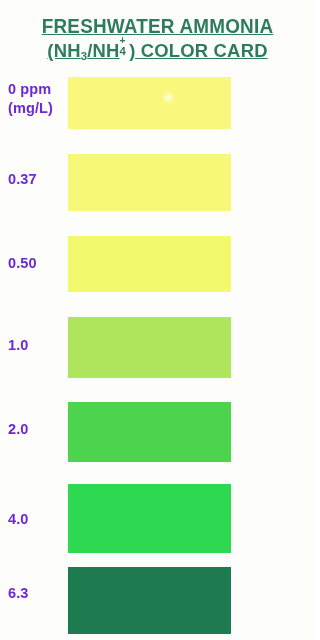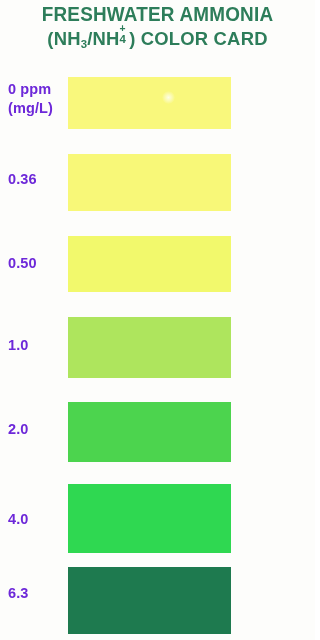--- a/index.html
+++ b/index.html
@@ -13,27 +13,28 @@
     position: relative;
     overflow: hidden;
     font-family: "Liberation Sans", sans-serif;
     background: #fdfdfb;
   }
 
   
   #title-block {
     position: absolute;
     left: 0;
-    top: 4px;
+    top: 16px;
     width: 315px;
     text-align: center;
     color: #2d7d5a;
     font-weight: bold;
     line-height: 1.05;
     letter-spacing: 0.2px;
+    text-decoration: underline;
   }
   .title-line {
     display: block;
     font-size: 19.5px;
     font-weight: bold;
     white-space: nowrap;
     transform: scaleX(0.97);
   }
   #title-line-2 {
     margin-top: 2px;
@@ -128,21 +129,21 @@
 </div>
 
 <div id="swatch-chart">
     <div class="row" style="top: 0px;">
       <div class="row-label" style="top: 80px;">0 ppm<span class="unit">(mg/L)</span></div>
       <div class="swatch" style="top: 77px; height: 52px; background: rgb(249, 248, 124);">
         <div class="swatch-highlight"></div>
       </div>
     </div>
     <div class="row" style="top: 0px;">
-      <div class="row-label" style="top: 170px;">0.36</div>
+      <div class="row-label" style="top: 170px;">0.37</div>
       <div class="swatch" style="top: 154px; height: 57px; background: rgb(248, 248, 120);"></div>
     </div>
     <div class="row" style="top: 0px;">
       <div class="row-label" style="top: 254px;">0.50</div>
       <div class="swatch" style="top: 236px; height: 56px; background: rgb(242, 249, 108);"></div>
     </div>
     <div class="row" style="top: 0px;">
       <div class="row-label" style="top: 336px;">1.0</div>
       <div class="swatch" style="top: 317px; height: 61px; background: rgb(174, 229, 93);"></div>
     </div>

